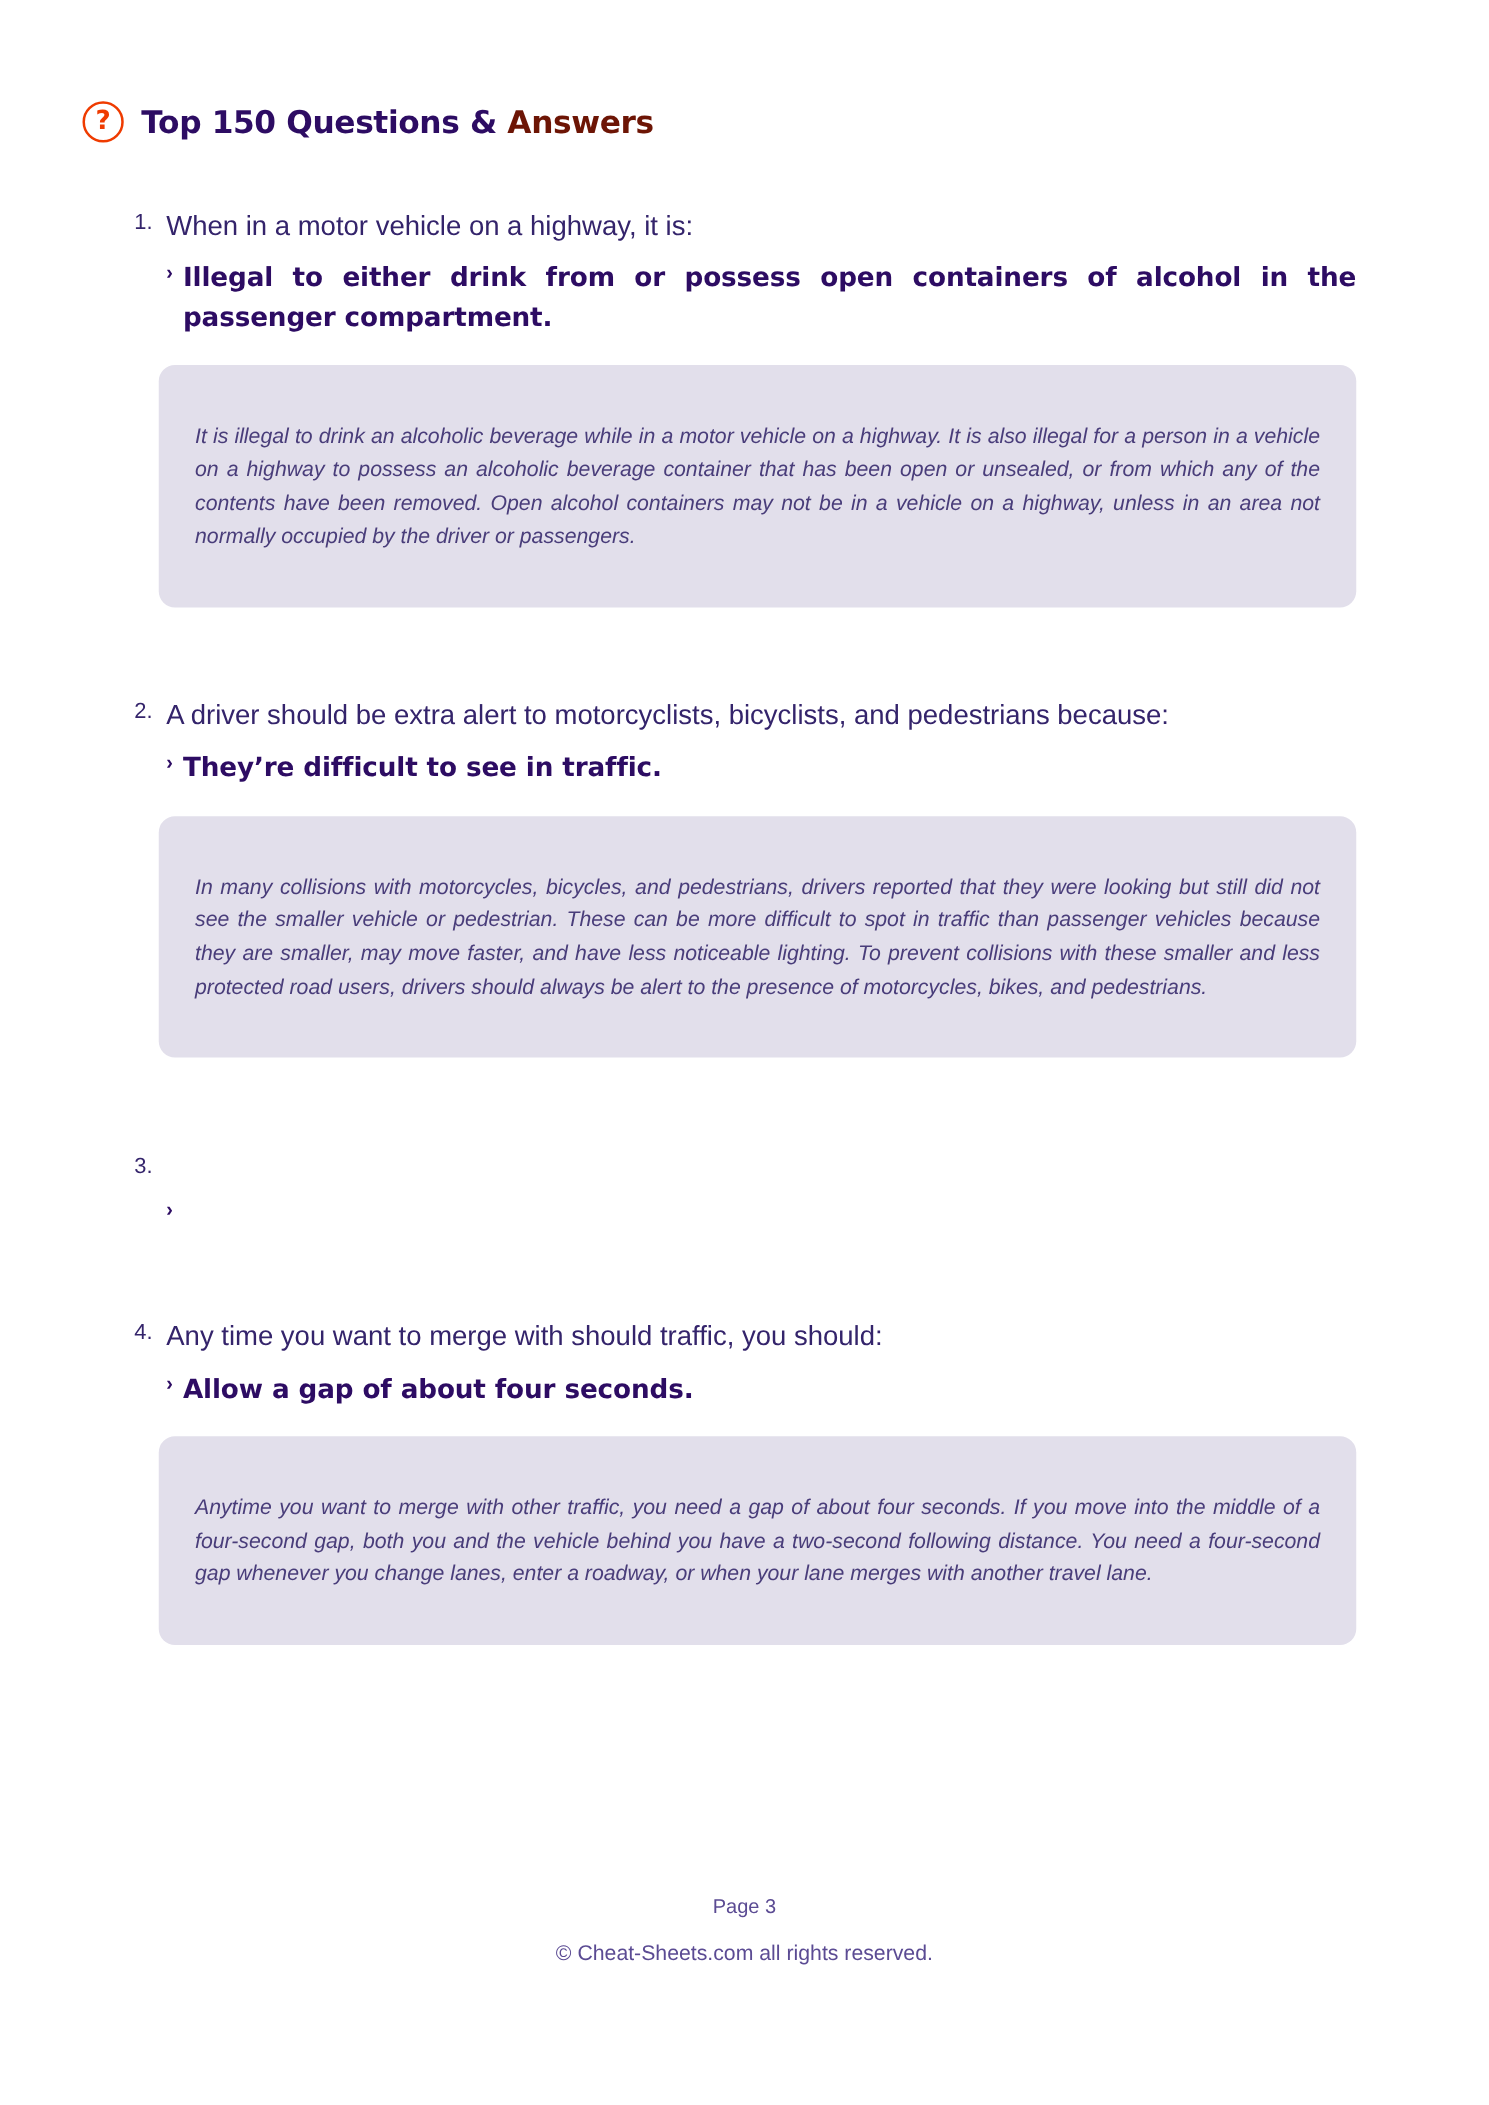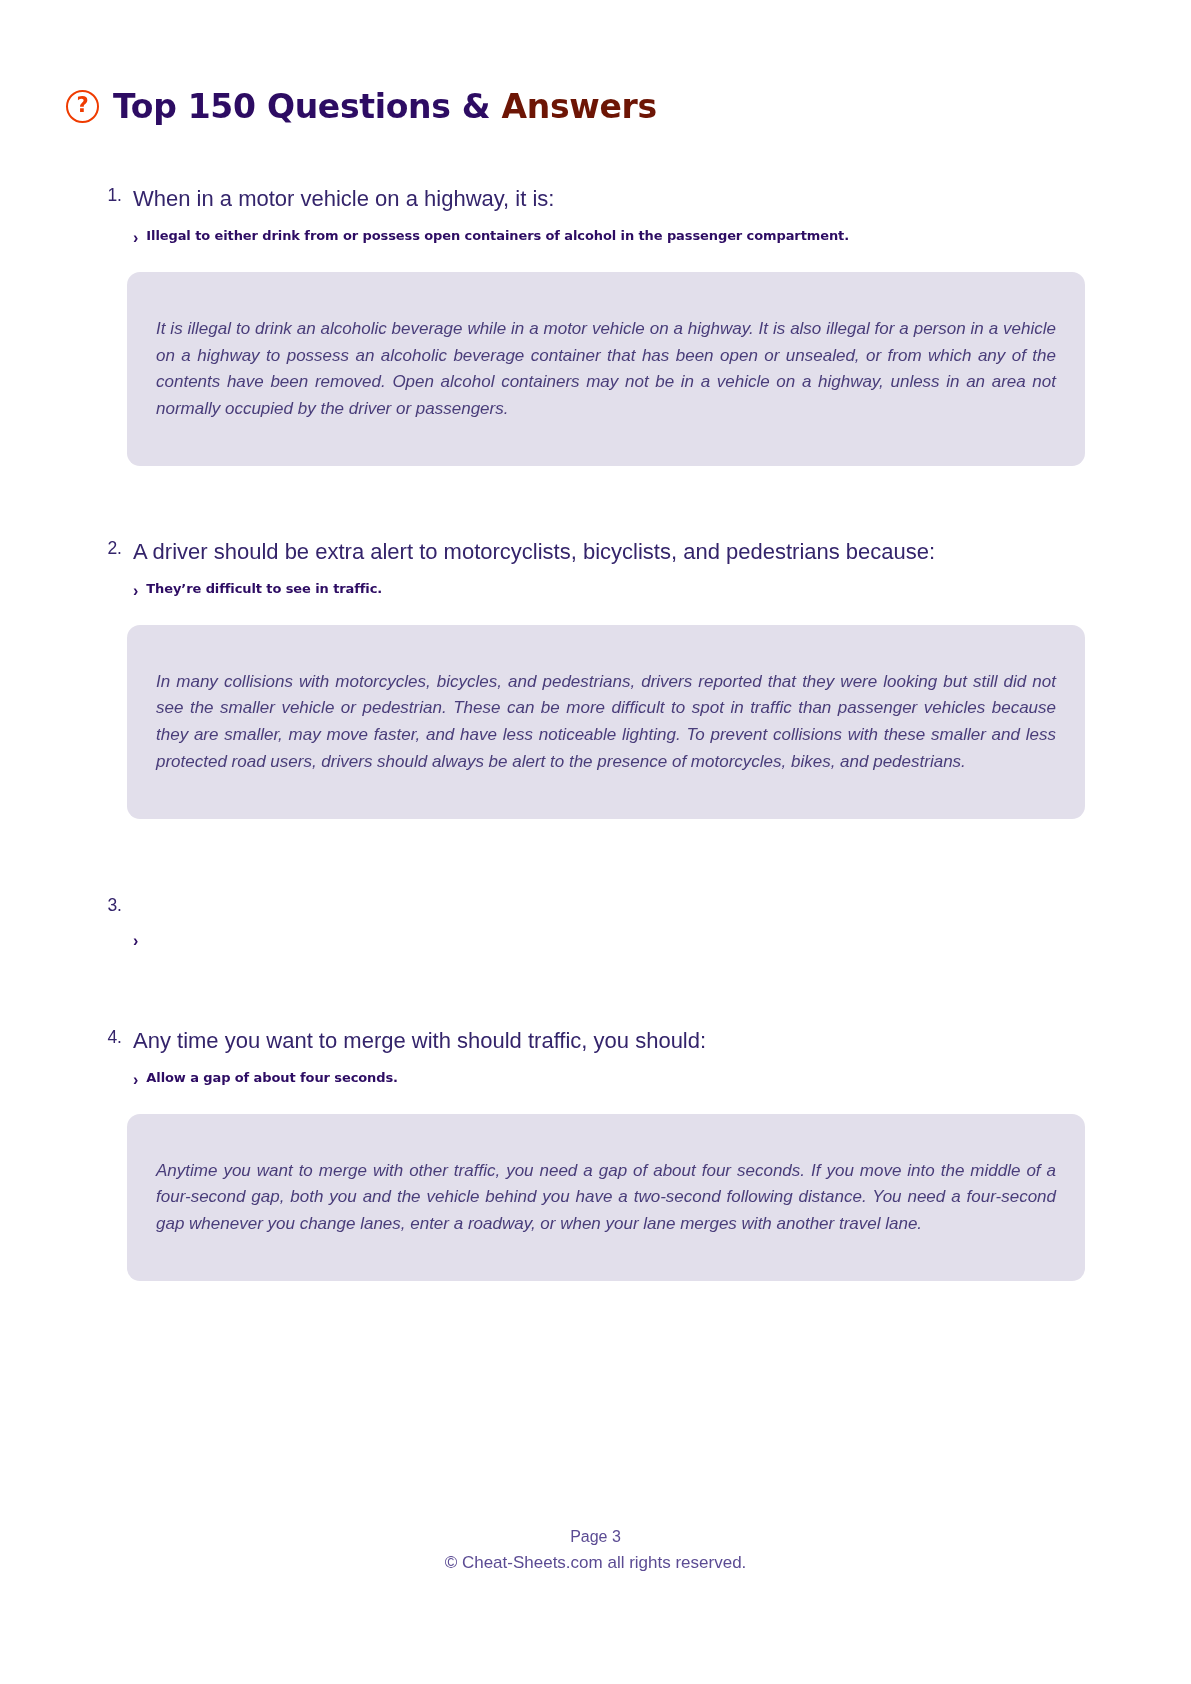--- a/index.html
+++ b/index.html
@@ -44,21 +44,21 @@
     align-items: center;
     justify-content: center;
     font-size: 21px;
     font-weight: 700;
     line-height: 1;
     flex: 0 0 auto;
     font-family: "DejaVu Sans", sans-serif;
     padding-bottom: 2px;
   }
   .title {
-    font-size: 33px;
+    font-size: 25px;
     font-weight: 700;
     letter-spacing: -0.3px;
     line-height: 1;
     white-space: nowrap;
     font-family: "DejaVu Sans", sans-serif;
   }
   .title .t-main { color: #2d0c63; }
   .title .t-accent { color: #6d1505; }
 
   
@@ -101,21 +101,21 @@
   .chev {
     color: #2d0c63;
     font-size: 16px;
     font-weight: 700;
     line-height: 1.5;
     flex: 0 0 auto;
     font-family: "Liberation Sans", sans-serif;
   }
   .answer-text {
     color: #2d0c63;
-    font-size: 13px;
+    font-size: 21px;
     font-weight: 700;
     line-height: 1.5;
     text-align: justify;
     letter-spacing: -0.1px;
     font-family: "DejaVu Sans", sans-serif;
   }
   .answer-text.justify-all { text-align-last: left; }
 
   .explain-box {
     margin-top: 22px;
@@ -151,21 +151,21 @@
     font-family: "Liberation Sans", sans-serif;
   }
   .footer .page-no {
     font-size: 16px;
     line-height: 1.55;
     margin-top: 44px;
   }
   .footer .copyright {
     font-size: 17px;
     line-height: 1.55;
-    margin-top: 0;
+    margin-top: 11px;
   }
 </style>
 </head>
 <body>
 
 <div class="page">
 
   <div class="header">
     <span class="q-badge">?</span>
     <h1 class="title">

